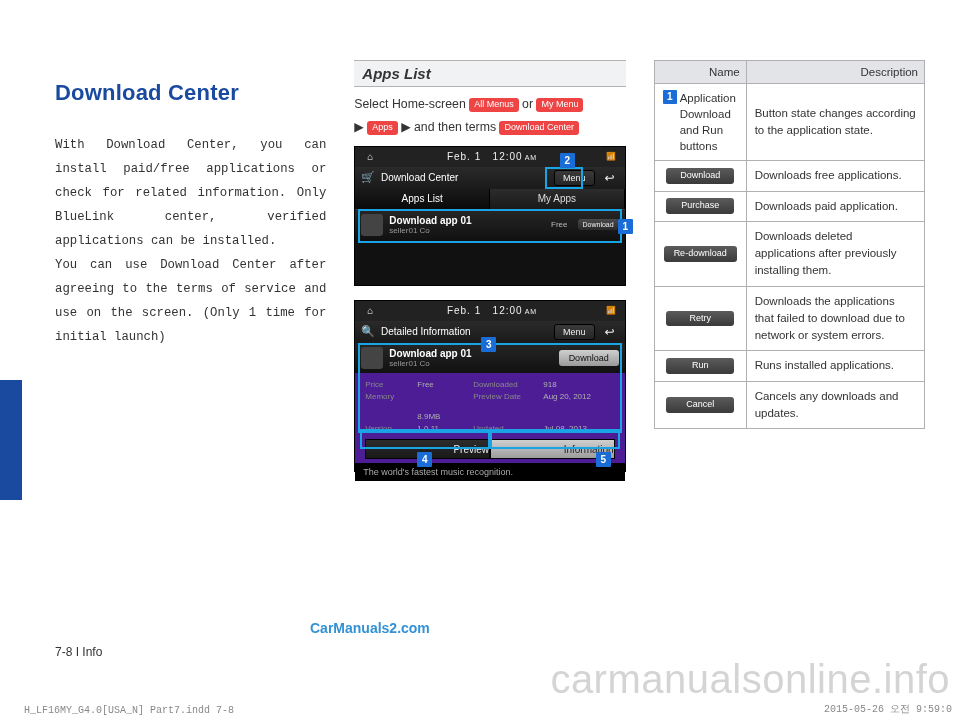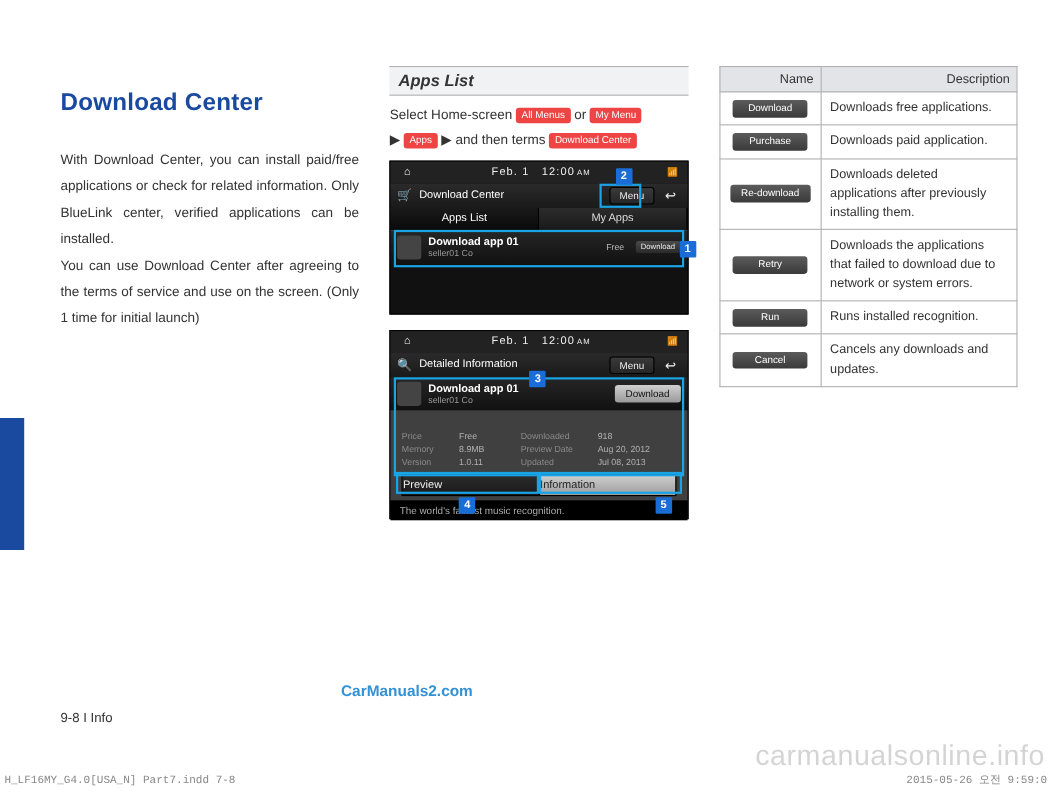--- a/index.html
+++ b/index.html
@@ -40,20 +40,21 @@
     font-weight: 600;
     margin-bottom: 28px;
     font-family: Arial, sans-serif;
     letter-spacing: 0.2px;
   }
   .body-text {
     font-size: 12.3px;
     line-height: 1.95;
     color: #333;
     text-align: justify;
+    font-family: Liberation Mono, monospace;
   }
   .section-head {
     background: #f1f2f4;
     border-top: 1px solid #b3b3b3;
     border-bottom: 1px solid #b3b3b3;
     padding: 4px 8px;
     font-weight: 700;
     font-style: italic;
     font-size: 15px;
     margin-bottom: 6px;
@@ -158,29 +159,29 @@
   .app-meta .app-sub { color:#999; font-size: 8px; }
   .app-row .status { color:#bbb; font-size: 8px; margin-right: 4px; }
   .mini-btn {
     background: linear-gradient(#4a4a4a,#2a2a2a);
     border-radius: 3px;
     font-size: 7px;
     color: #eee;
     padding: 2px 5px;
   }
   .detail-body {
-    padding: 18px 10px 4px;
-    background: #404040;
+    padding: 6px 10px 4px;
+    background: #4c1d95;
   }
   .detail-row { display:flex; gap: 8px; font-size: 8px; color:#8a8a8a; line-height: 1.5; }
   .detail-row .dl { width: 44px; color:#8a8a8a; }
   .detail-row .dv { color:#b0b0b0; }
   .detail-tabs { display:flex; height: 20px; margin-top: 4px; }
   .detail-tabs .dtab {
-    flex:1; line-height: 20px; text-align:left; font-size:10px;
+    flex:1; line-height: 20px; text-align:right; font-size:10px;
     background: linear-gradient(#cfcfcf,#9d9d9d); color:#222;
     border: 1px solid #000;
   }
   .detail-tabs .dtab.inactive {
     background: linear-gradient(#2c2c2c,#191919); color:#eee;
   }
   .ss-footer { font-size: 9px; color:#aaa; padding: 4px 8px; background:#000; }
   .callout {
     position: absolute;
     width: 15px; height: 15px;
@@ -252,37 +253,37 @@
     font-weight: 600;
   }
   .page-num {
     position: absolute;
     left: 55px; top: 645px;
     font-size: 12px;
     color: #333;
   }
   .footer-left {
     position: absolute;
-    left: 4px; bottom: 8px;
+    left: 24px; bottom: 8px;
     font-family: "Courier New", monospace;
     font-size: 10px;
     color: #888;
   }
   .footer-right {
     position: absolute;
     right: 8px; bottom: 8px;
     font-family: "Courier New", monospace;
     font-size: 10px;
     color: #888;
   }
   .big-watermark {
     position: absolute;
     right: 10px;
     bottom: 22px;
-    font-size: 26px;
+    font-size: 40px;
     color: rgba(100,100,100,0.28);
     font-weight: 400;
     letter-spacing: 0.5px;
     white-space: nowrap;
     margin-left: 32px;
   }
 </style>
 </head>
 <body>
 
@@ -366,21 +367,21 @@
         <div class="detail-body">
           <div id="detail-rows">
               <div class="detail-row">
                 <span class="dl">Price</span>
                 <span class="dv" style="width:48px;">Free</span>
                 <span class="dl" style="width:62px;">Downloaded</span>
                 <span class="dv">918</span>
               </div>
               <div class="detail-row">
                 <span class="dl">Memory</span>
-                <span class="dv" style="width:48px;">8.9MB</span>
+                <span class="dv" style="width:48px;margin-top:20px;">8.9MB</span>
                 <span class="dl" style="width:62px;">Preview Date</span>
                 <span class="dv">Aug 20, 2012</span>
               </div>
               <div class="detail-row">
                 <span class="dl">Version</span>
                 <span class="dv" style="width:48px;">1.0.11</span>
                 <span class="dl" style="width:62px;">Updated</span>
                 <span class="dv">Jul 08, 2013</span>
               </div>
             </div>
@@ -403,46 +404,50 @@
     <div class="col">
       <table class="desc-table">
         <thead>
           <tr>
             <th>Name</th>
             <th>Description</th>
           </tr>
         </thead>
         <tbody id="desc-tbody">
             <tr>
+              <td class="name-cell" style="text-align: left;"><span class="num-badge">1</span><span style="display:inline-block; width:calc(100% - 20px); vertical-align:top; line-height:1.4;">Application Download and Run buttons</span></td>
+              <td class="desc-cell">Button state changes according to the application state.</td>
+            </tr>
+            <tr>
               <td class="name-cell"><span class="pill">Download</span></td>
               <td class="desc-cell">Downloads free applications.</td>
             </tr>
             <tr>
               <td class="name-cell"><span class="pill">Purchase</span></td>
               <td class="desc-cell">Downloads paid application.</td>
             </tr>
             <tr>
               <td class="name-cell"><span class="pill">Re-download</span></td>
               <td class="desc-cell">Downloads deleted applications after previously installing them.</td>
             </tr>
             <tr>
               <td class="name-cell"><span class="pill">Retry</span></td>
               <td class="desc-cell">Downloads the applications that failed to download due to network or system errors.</td>
             </tr>
             <tr>
               <td class="name-cell"><span class="pill">Run</span></td>
-              <td class="desc-cell">Runs installed recognition.</td>
+              <td class="desc-cell">Runs installed applications.</td>
             </tr>
             <tr>
               <td class="name-cell"><span class="pill">Cancel</span></td>
               <td class="desc-cell">Cancels any downloads and updates.</td>
             </tr>
           </tbody>
       </table>
     </div>
   </div>
 </div>
 
 <div class="watermark1">CarManuals2.com</div>
-<div class="page-num">9-8 I Info</div>
+<div class="page-num">7-8 I Info</div>
 <div class="big-watermark">carmanualsonline.info</div>
 <div class="footer-left">H_LF16MY_G4.0[USA_N] Part7.indd   7-8</div>
 <div class="footer-right">2015-05-26   오전 9:59:0</div>
 
 </body></html>

